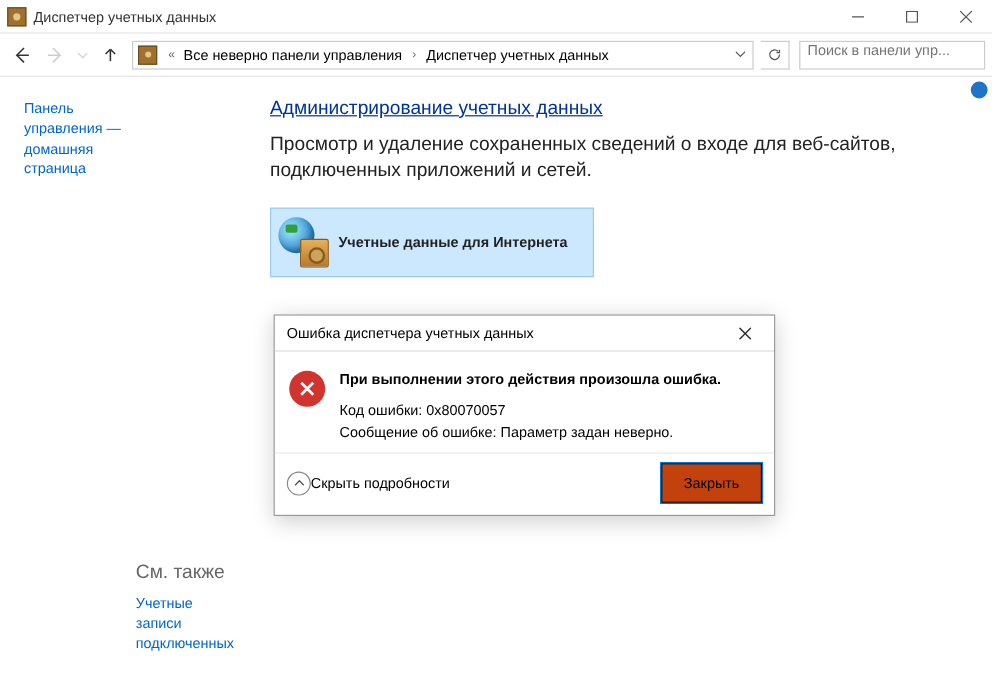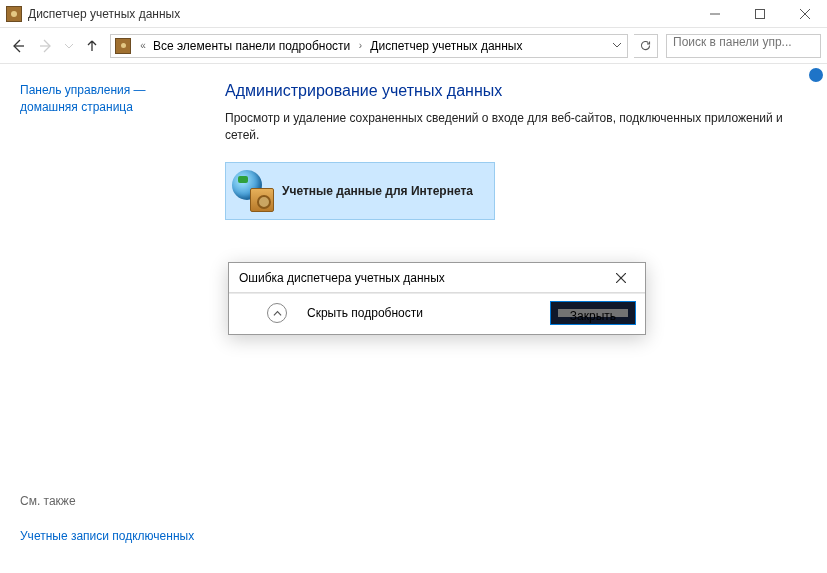--- a/index.html
+++ b/index.html
@@ -103,49 +103,50 @@
 
   
   .content {
     display: flex;
     height: calc(573px - 28px - 36px);
   }
   .sidebar {
     width: 215px;
     padding: 18px 20px;
     display: flex;
-    flex-direction: column;
+    flex-direction: row;
   }
   .sidebar a {
     color: #0066cc;
     text-decoration: none;
     font-size: 12px;
     line-height: 1.4;
   }
   .sidebar .see-also {
     margin-top: auto;
     padding-bottom: 10px;
   }
   .sidebar .see-also-title {
-    color: #666; font-size: 12px; margin-bottom: 20px;
+    color: #666; font-size: 16px; margin-bottom: 8px;
   }
 
   .main {
     flex: 1;
     padding: 18px 20px 18px 10px;
     position: relative;
   }
   .heading {
     color: #003399;
     font-size: 16px;
     font-weight: 400;
     margin-bottom: 10px;
+    text-decoration: underline;
   }
   .subtext {
-    font-size: 12px;
+    font-size: 16px;
     color: #222;
     margin-bottom: 18px;
     line-height: 1.4;
     max-width: 560px;
   }
 
   .tiles { display: flex; gap: 32px; }
   .tile {
     display: flex;
     align-items: center;
@@ -228,34 +229,33 @@
     margin-top: 2px;
   }
   .dlg-text { font-size: 12px; line-height: 1.5; }
   .dlg-text .head { font-weight: 600; margin-bottom: 8px; }
   .dlg-footer {
     display:flex; align-items:center; justify-content:space-between;
     padding: 8px 10px 10px 10px;
     border-top: 1px solid #eaeaea;
   }
   .details-toggle {
-    display:flex; align-items:center; gap:20px;
+    display:flex; align-items:center; gap:0;
     font-size: 12px;
-    margin-left: 28px;
   }
   .chev-circle {
     width: 20px; height: 20px; border-radius: 50%;
     border: 1px solid #888;
     display:flex;align-items:center;justify-content:center;
     color:#555; font-size:11px;
   }
   .btn {
-    min-width: 84px; height: 22px;
-    background: #737373;
-    border: 7px solid #0f172a;
+    min-width: 84px; height: 33px;
+    background: #c2410c;
+    border: 1px solid #0f172a;
     font-size: 12px;
     padding: 0 12px;
   }
   .btn.default { box-shadow: 0 0 0 1px #0078d7; }
 
   .help-badge {
     position: absolute;
     right: 2px; top: 66px;
     width: 18px; height: 18px;
     border-radius: 50%;
@@ -309,21 +309,21 @@
   </div>
   <div class="navbtn">
     <svg width="14" height="14" viewBox="0 0 14 14">
         <path d="M7 2 L3 6 M7 2 L11 6 M7 2 L7 12" fill="none" stroke="#333" stroke-width="1.3"></path>
       </svg>
   </div>
 
   <div class="addrbox">
     <div class="appicon-small"></div>
     <div class="chev">«</div>
-    <span class="crumb">Все элементы панели подробности</span>
+    <span class="crumb">Все неверно панели управления</span>
     <div class="chev">›</div>
     <span class="crumb">Диспетчер учетных данных</span>
     <div class="spacer"></div>
     <div class="drop">
       <svg width="8" height="8" viewBox="0 0 8 8">
           <path d="M0 2 L4 6 L8 2" fill="none" stroke="#555" stroke-width="1"></path>
         </svg>
     </div>
   </div>
   <div class="refreshbtn">
@@ -368,20 +368,33 @@
 <div class="dialog">
   <div class="dlg-title">
     <span>Ошибка диспетчера учетных данных</span>
     <div class="dlg-close">
       <svg width="10" height="10" viewBox="0 0 10 10">
           <line x1="0" y1="0" x2="10" y2="10" stroke="#333" stroke-width="1.2"></line>
           <line x1="10" y1="0" x2="0" y2="10" stroke="#333" stroke-width="1.2"></line>
         </svg>
     </div>
   </div>
+  <div class="dlg-body">
+    <div class="erricon">
+      <svg width="14" height="14" viewBox="0 0 14 14">
+          <line x1="2" y1="2" x2="12" y2="12" stroke="#fff" stroke-width="2.2"></line>
+          <line x1="12" y1="2" x2="2" y2="12" stroke="#fff" stroke-width="2.2"></line>
+        </svg>
+    </div>
+    <div class="dlg-text">
+      <div class="head">При выполнении этого действия произошла ошибка.</div>
+      <div>Код ошибки: 0x80070057</div>
+      <div>Сообщение об ошибке: Параметр задан неверно.</div>
+    </div>
+  </div>
   <div class="dlg-footer">
     <div class="details-toggle">
       <div class="chev-circle">
         <svg width="9" height="9" viewBox="0 0 10 10">
             <path d="M1 7 L5 3 L9 7" fill="none" stroke="#555" stroke-width="1.3"></path>
           </svg>
       </div>
       <span>Скрыть подробности</span>
     </div>
     <button class="btn default">Закрыть</button>

